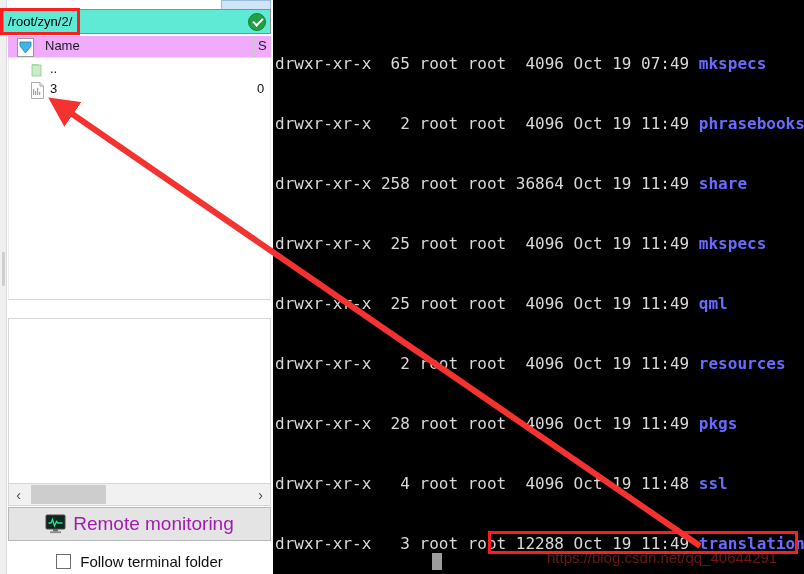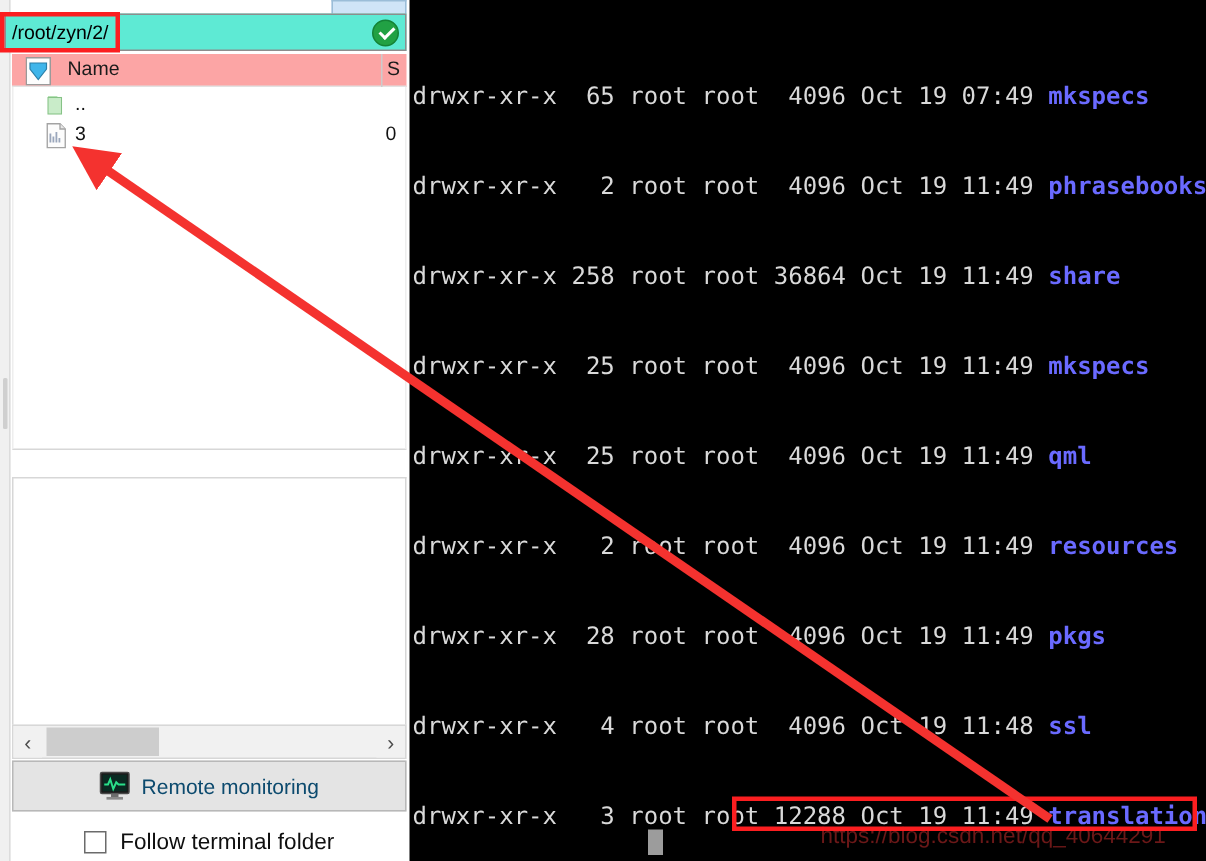--- a/index.html
+++ b/index.html
@@ -92,21 +92,21 @@
     border: 3px solid #fb1e20;
     pointer-events: none;
     z-index: 40;
   }
 
   
   #file-header {
     position: absolute;
     left: 8px; top: 36px;
     width: 263px; height: 22px;
-    background: #fca5a5;
+    background: #f0abfc;
     border-bottom: 1px solid #e2e2e2;
   }
   .col-name-head {
     position: absolute;
     left: 37px; top: 2px;
     font-size: 13px;
     color: #1b1b1b;
   }
   .col-size-head {
     position: absolute;
@@ -203,22 +203,22 @@
     left: 8px; top: 507px;
     width: 263px; height: 34px;
     background: #e4e4e4;
     border: 1px solid #b8b8b8;
     display: flex;
     align-items: center;
     justify-content: center;
     gap: 7px;
   }
   #remote-monitoring .rm-label {
-    font-size: 14px;
-    color: #0c4a6e;
+    font-size: 19px;
+    color: #a21caf;
   }
   .monitor-icon {
     width: 21px; height: 20px;
   }
 
   
   #follow-row {
     position: absolute;
     left: 8px; top: 549px;
     width: 263px; height: 25px;

